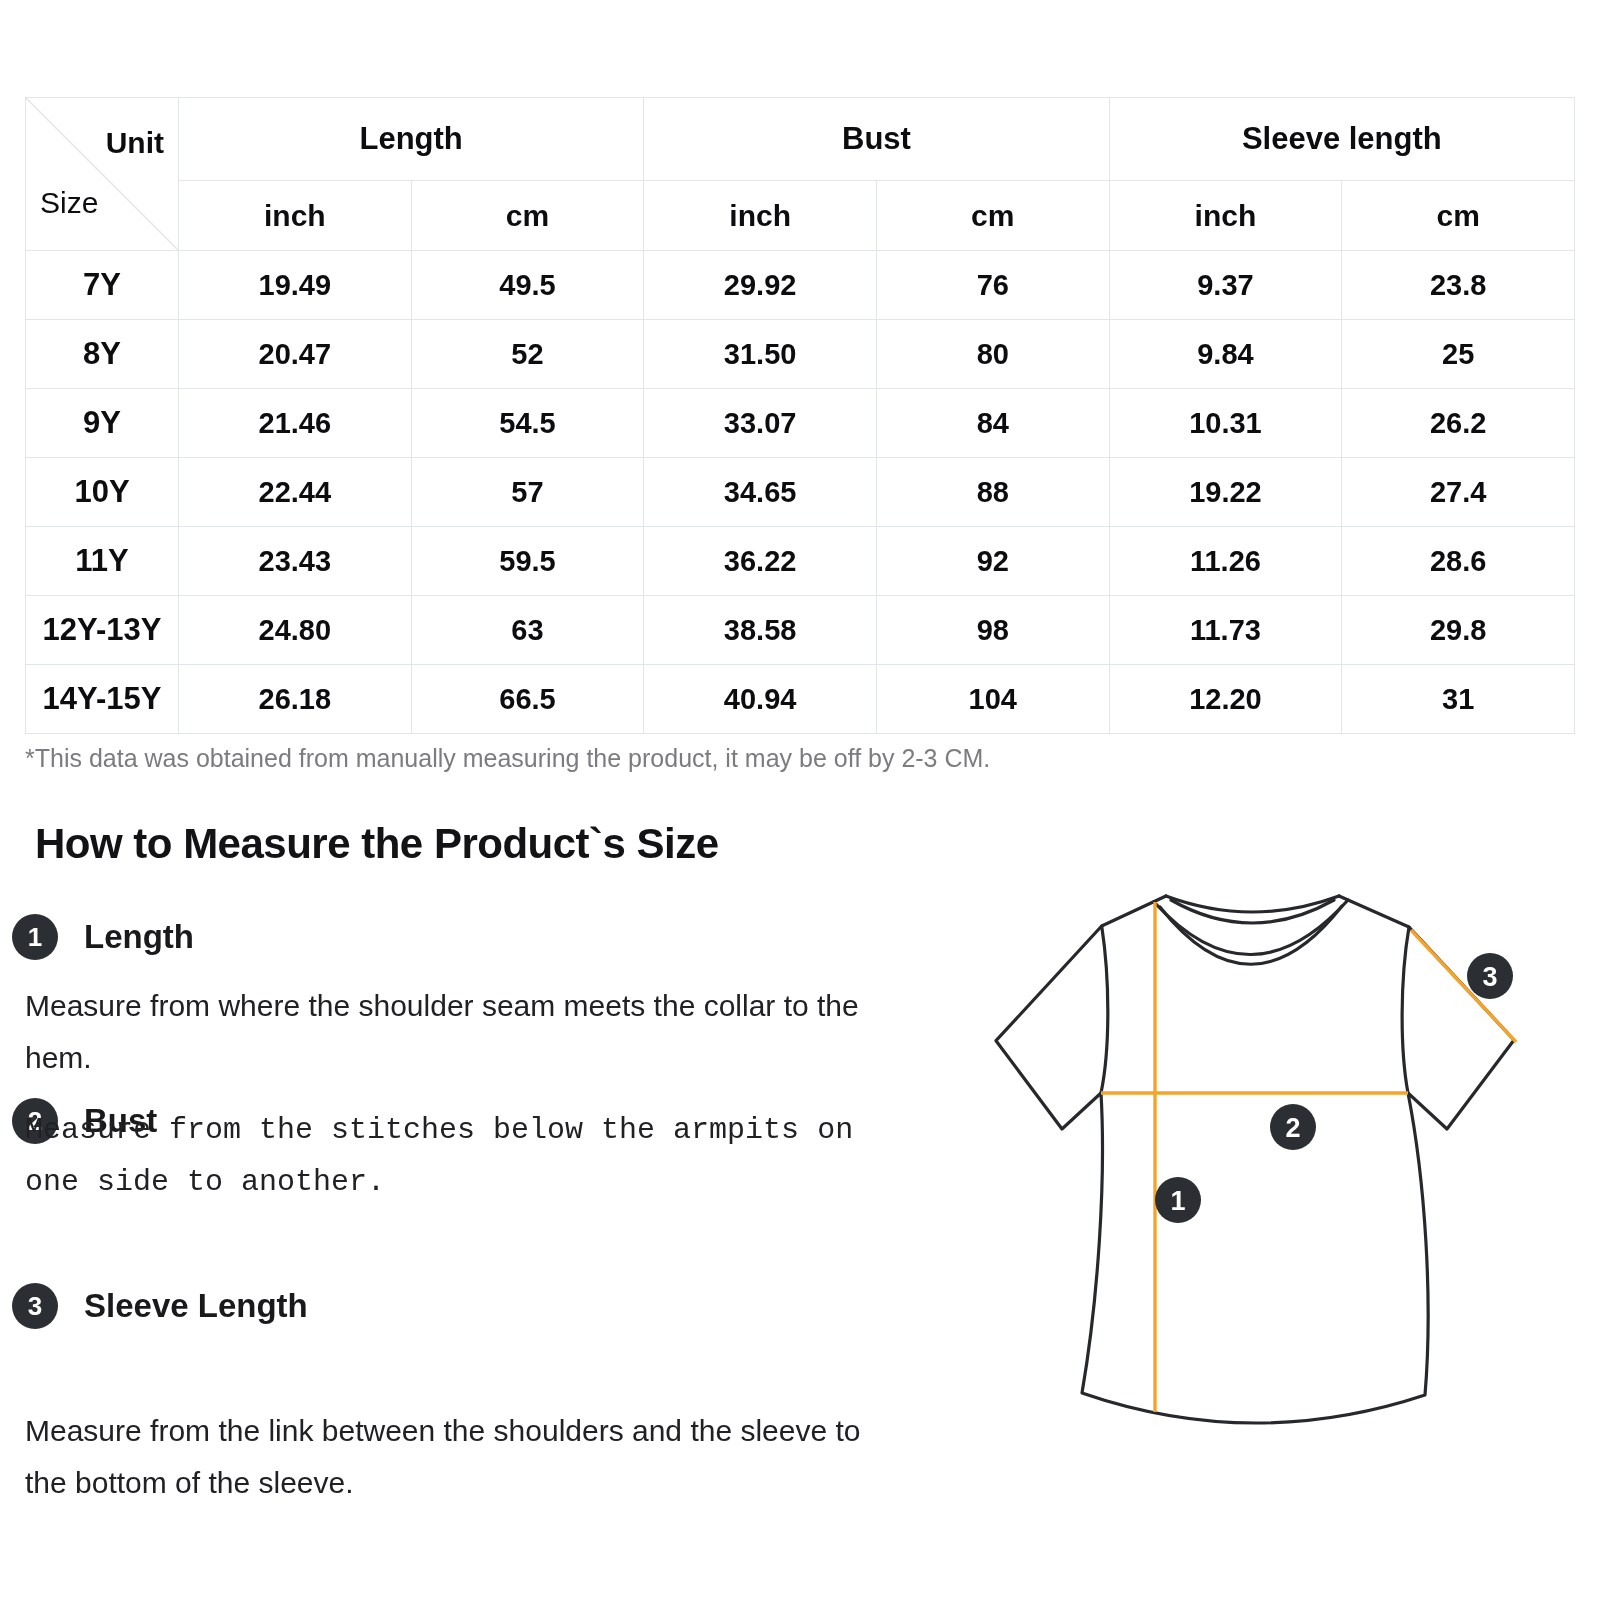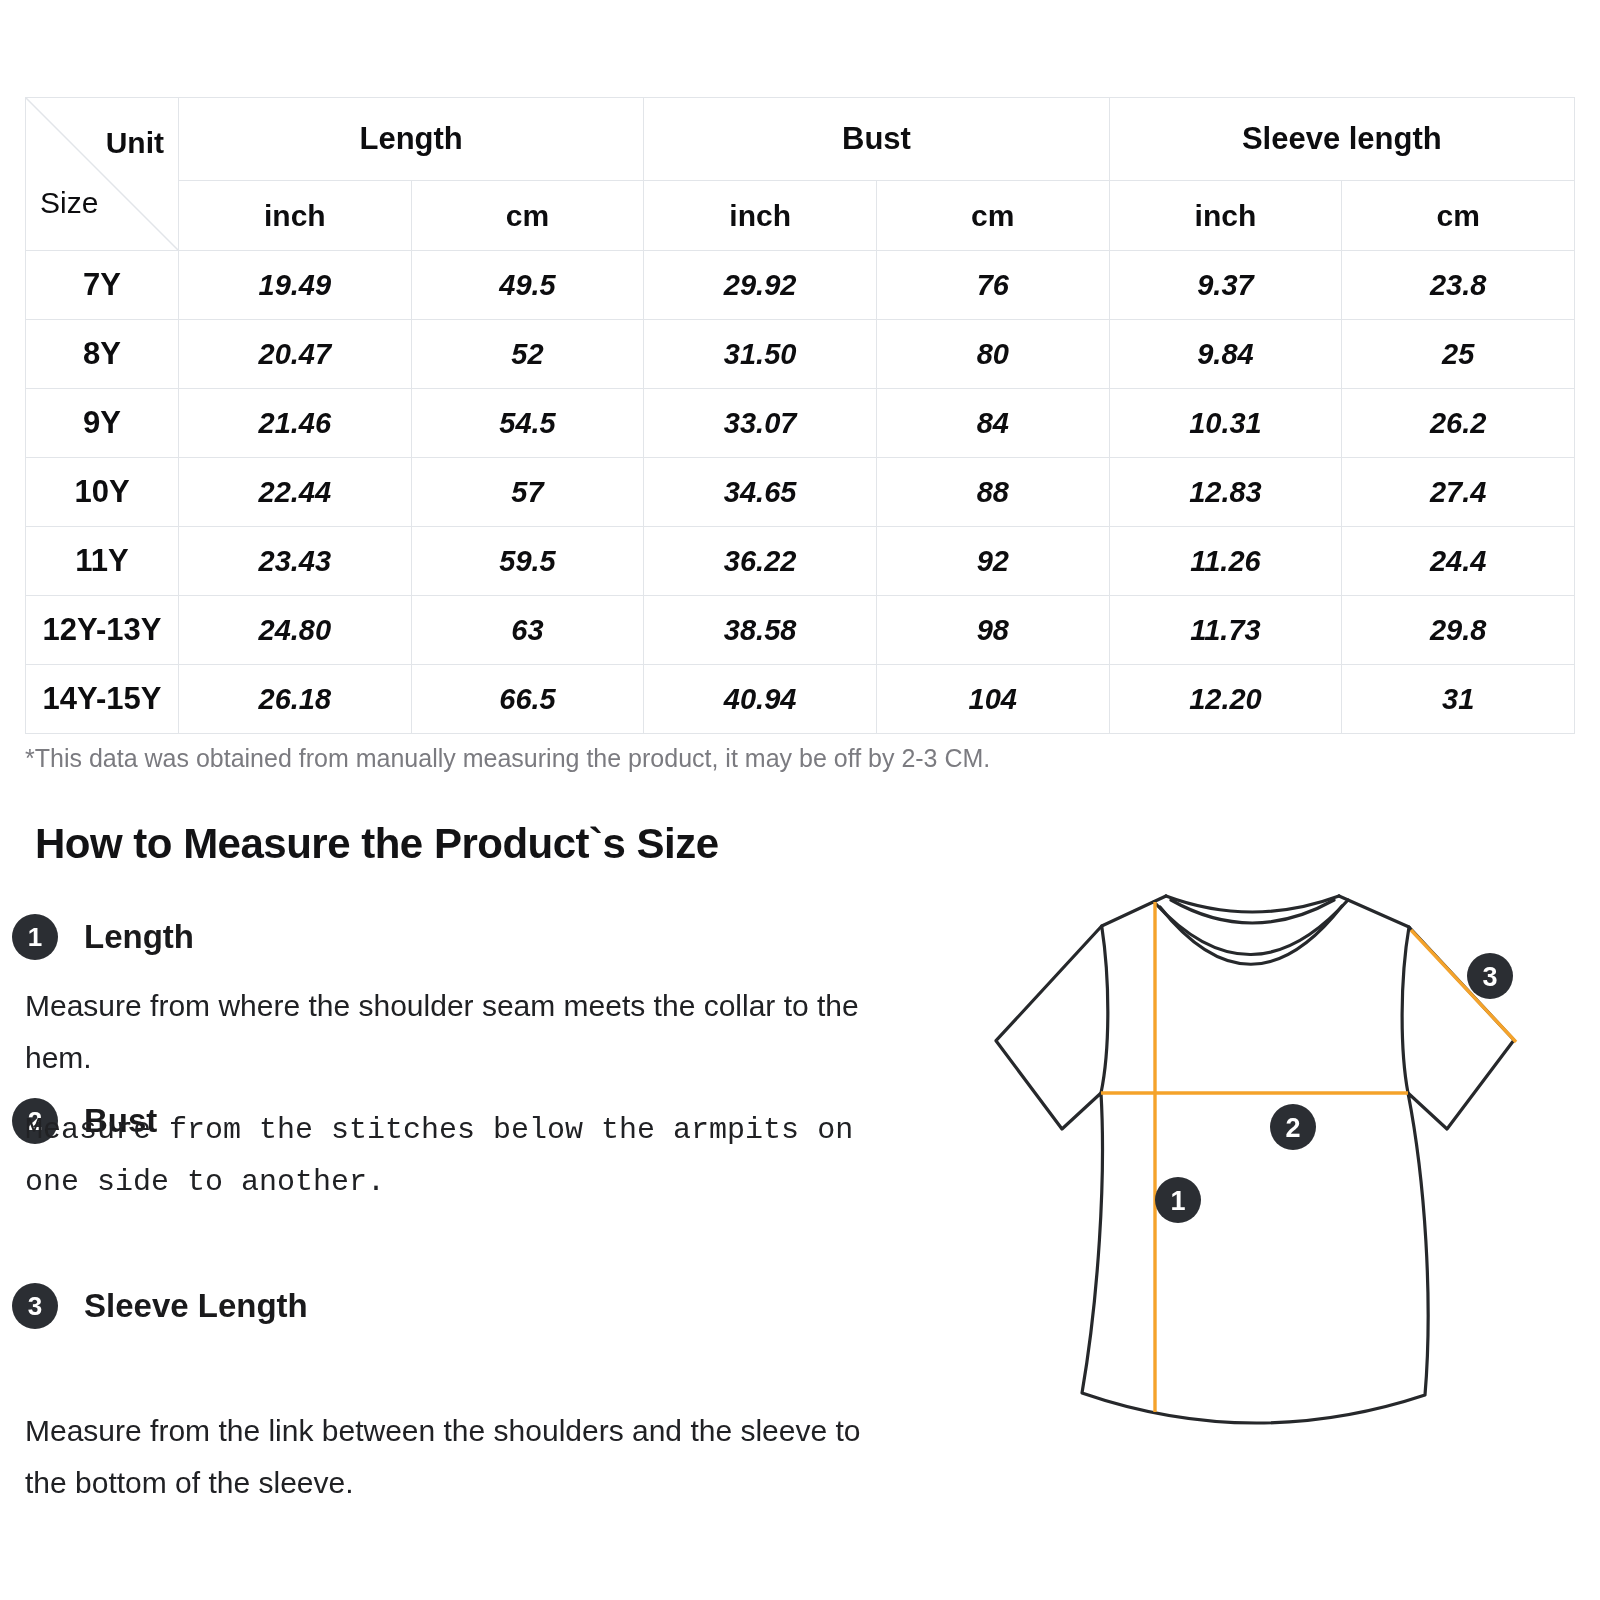--- a/index.html
+++ b/index.html
@@ -14,21 +14,21 @@
   table.size-table th, table.size-table td {
     border:1px solid #e2e5e9; text-align:center; vertical-align:middle;
     font-weight:bold; color:#0d0d0f; background:#fff;
   }
   tr.group-row  { height:83px; }
   tr.unit-row   { height:70px; }
   tr.data-row   { height:69px; }
   .group-cell   { font-size:31px; }
   .unit-cell    { font-size:30px; }
   .size-cell    { font-size:31px; }
-  .value-cell   { font-size:29px;font-style:italic; }
+  .value-cell   { font-size:29px; }
   th.corner-cell { position:relative; padding:0; overflow:hidden; }
   .corner-diag { position:absolute; inset:0; width:100%; height:100%; }
   .corner-unit { position:absolute; top:28px; right:14px; font-size:30px; font-weight:bold; }
   .corner-size { position:absolute; bottom:30px; left:14px; font-size:30px; font-weight:normal; }
 
   .table-note { position:absolute; left:25px; top:744px; font-size:25px;
     color:#7b7b80; font-weight:normal; }
 
   
   .guide-heading { position:absolute; left:25px; top:820px; font-size:42px;
@@ -112,31 +112,31 @@
           <td class="value-cell">84</td>
           <td class="value-cell">10.31</td>
           <td class="value-cell">26.2</td>
         </tr>
         <tr class="data-row">
           <th class="size-cell">10Y</th>
           <td class="value-cell">22.44</td>
           <td class="value-cell">57</td>
           <td class="value-cell">34.65</td>
           <td class="value-cell">88</td>
-          <td class="value-cell">12.83</td>
+          <td class="value-cell">19.22</td>
           <td class="value-cell">27.4</td>
         </tr>
         <tr class="data-row">
           <th class="size-cell">11Y</th>
           <td class="value-cell">23.43</td>
           <td class="value-cell">59.5</td>
           <td class="value-cell">36.22</td>
           <td class="value-cell">92</td>
           <td class="value-cell">11.26</td>
-          <td class="value-cell">24.4</td>
+          <td class="value-cell">28.6</td>
         </tr>
         <tr class="data-row">
           <th class="size-cell">12Y-13Y</th>
           <td class="value-cell">24.80</td>
           <td class="value-cell">63</td>
           <td class="value-cell">38.58</td>
           <td class="value-cell">98</td>
           <td class="value-cell">11.73</td>
           <td class="value-cell">29.8</td>
         </tr>

